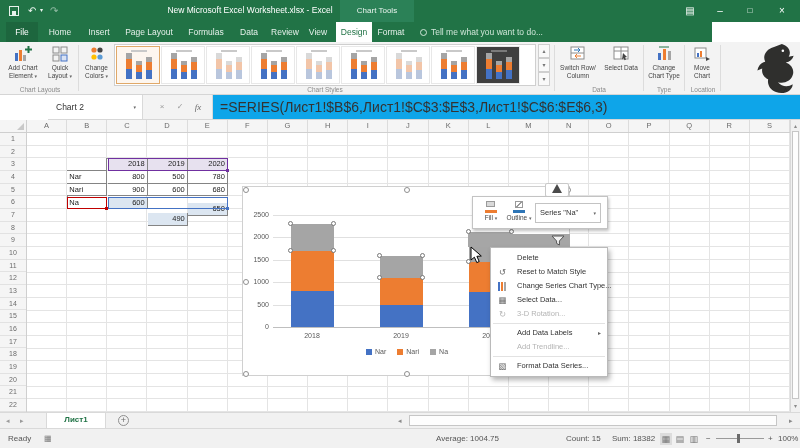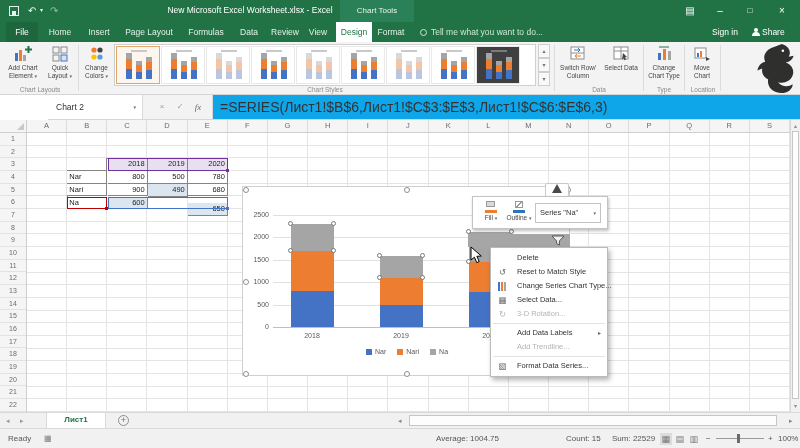--- a/index.html
+++ b/index.html
@@ -11,21 +11,21 @@
   #titlebar{position:absolute;left:0;top:0;width:800px;height:22px;background:#217346;color:#fff;}
   .qat{position:absolute;top:4px;font-size:10px;line-height:13px;color:#eaf4ee;}
   #save-icon{left:9px;top:6px;width:10px;height:10px;border:1px solid #e8f2ec;position:absolute;}
   #save-icon i{position:absolute;left:2px;bottom:0;width:4px;height:4px;background:#e8f2ec;}
   #title-text{position:absolute;left:150px;top:5px;width:200px;text-align:center;font-size:8.5px;color:#fff;white-space:nowrap;}
   #chart-tools-tab{position:absolute;left:340px;top:0;width:74px;height:22px;background:#2b8157;color:#e9f4ee;
        text-align:center;line-height:22px;font-size:8px;}
   .winctl{position:absolute;top:0;width:28px;height:22px;text-align:center;line-height:21px;color:#fff;font-size:10px;}
 
   
-  #menubar{position:absolute;left:0;top:22px;width:800px;height:20px;background:#217346;}
+  #menubar{position:absolute;left:0;top:22px;width:712px;height:20px;background:#217346;}
   .mtab{position:absolute;top:0;height:20px;line-height:20px;text-align:center;color:#e5f0ea;font-size:8.5px;cursor:default;}
   .mtab.active{background:#fff;color:#217346;}
   .mtab.file{background:#1d663e;color:#fff;}
   #tellme{position:absolute;left:420px;top:0;height:20px;line-height:20px;color:#cfe6d8;font-size:8.5px;}
   #bulb-icon{display:inline-block;width:7px;height:7px;border:1px solid #cfe6d8;border-radius:50%;margin-right:4px;vertical-align:-1px;}
   #signin{position:absolute;left:712px;top:0;height:20px;line-height:20px;color:#fff;font-size:8.5px;}
   #share{position:absolute;left:752px;top:0;height:20px;line-height:20px;color:#fff;font-size:8.5px;}
   #person-icon{display:inline-block;width:7px;height:7px;margin-right:3px;position:relative;}
   #person-icon b{position:absolute;left:2px;top:0;width:4px;height:4px;border-radius:50%;background:#fff;}
   #person-icon u{position:absolute;left:0;top:4px;width:8px;height:4px;border-radius:4px 4px 0 0;background:#fff;}
@@ -376,21 +376,21 @@
       <div class="tcell" style="left: 67.3px; top: 171.1px; width: 40.158px; height: 12.682px; background: rgb(255, 255, 255);">Nar</div>
       <div class="tcell num" style="left: 107.5px; top: 171.1px; width: 40.158px; height: 12.682px; background: rgb(255, 255, 255);">800</div>
       <div class="tcell num" style="left: 147.6px; top: 171.1px; width: 40.158px; height: 12.682px; background: rgb(255, 255, 255);">500</div>
       <div class="tcell num" style="left: 187.8px; top: 171.1px; width: 40.158px; height: 12.682px; background: rgb(255, 255, 255);">780</div>
       <div class="tcell" style="left: 67.3px; top: 183.8px; width: 40.158px; height: 12.682px; background: rgb(255, 255, 255);">Nari</div>
       <div class="tcell num" style="left: 107.5px; top: 183.8px; width: 40.158px; height: 12.682px; background: rgb(255, 255, 255);">900</div>
       <div class="tcell num" style="left: 147.6px; top: 183.8px; width: 40.158px; height: 12.682px; background: rgb(255, 255, 255);">600</div>
       <div class="tcell num" style="left: 187.8px; top: 183.8px; width: 40.158px; height: 12.682px; background: rgb(255, 255, 255);">680</div>
       <div class="tcell" style="left: 67.3px; top: 196.5px; width: 40.158px; height: 12.682px; background: rgb(255, 255, 255);">Na</div>
       <div class="tcell num" style="left: 107.5px; top: 196.5px; width: 40.158px; height: 12.682px; background: rgb(220, 230, 241);">600</div>
-      <div class="tcell num" style="left: 147.6px; top: 184px; width: 40.158px; height: 12.682px; background: rgb(220, 230, 241);">490</div>
+      <div class="tcell num" style="left: 147.6px; top: 213px; width: 40.158px; height: 12.682px; background: rgb(220, 230, 241);">490</div>
       <div class="tcell num" style="left: 187.8px; top: 203px; width: 40.158px; height: 12.682px; background: rgb(220, 230, 241);">650</div>
       <div class="selrect" style="left: 107.5px; top: 158.4px; width: 120.474px; height: 12.682px; border: 1px solid rgb(112, 48, 160);">
         <span class="seldot" style="right: -2px; bottom: -2px; background: rgb(112, 48, 160);"></span>
       </div>
       <div class="selrect" style="left: 67.3px; top: 196.5px; width: 40.158px; height: 12.682px; border: 1px solid rgb(192, 0, 0);">
         <span class="seldot" style="right: -2px; bottom: -2px; background: rgb(192, 0, 0);"></span>
       </div>
       <div class="selrect" style="left: 107.5px; top: 196.5px; width: 120.474px; height: 12.682px; border: 1px solid rgb(68, 114, 196);">
         <span class="seldot" style="right: -2px; bottom: -2px; background: rgb(68, 114, 196);"></span>
       </div>
@@ -526,21 +526,21 @@
   <div id="hscroll">
     <span class="arr" style="left:3px">◂</span>
     <div id="hthumb"></div>
     <span class="arr" style="left:394px">▸</span>
   </div>
   <div id="statusbar">
     <span class="stat" style="left:8px">Ready</span>
     <span class="stat" style="left:44px;color:#777">▦</span>
     <span class="stat" style="left:436px">Average: 1004.75</span>
     <span class="stat" style="left:566px">Count: 15</span>
-    <span class="stat" style="left:612px">Sum: 22529</span>
+    <span class="stat" style="left:612px">Sum: 18382</span>
     <span class="viewic sel" style="left:660px">▦</span>
     <span class="viewic" style="left:674px">▤</span>
     <span class="viewic" style="left:688px">▥</span>
     <span class="stat" style="left:706px">−</span>
     <div id="zoom-track"></div>
     <div id="zoom-thumb"></div>
     <span class="stat" style="left:768px">+</span>
     <span class="stat" style="left:778px">100%</span>
   </div>
 </div>

